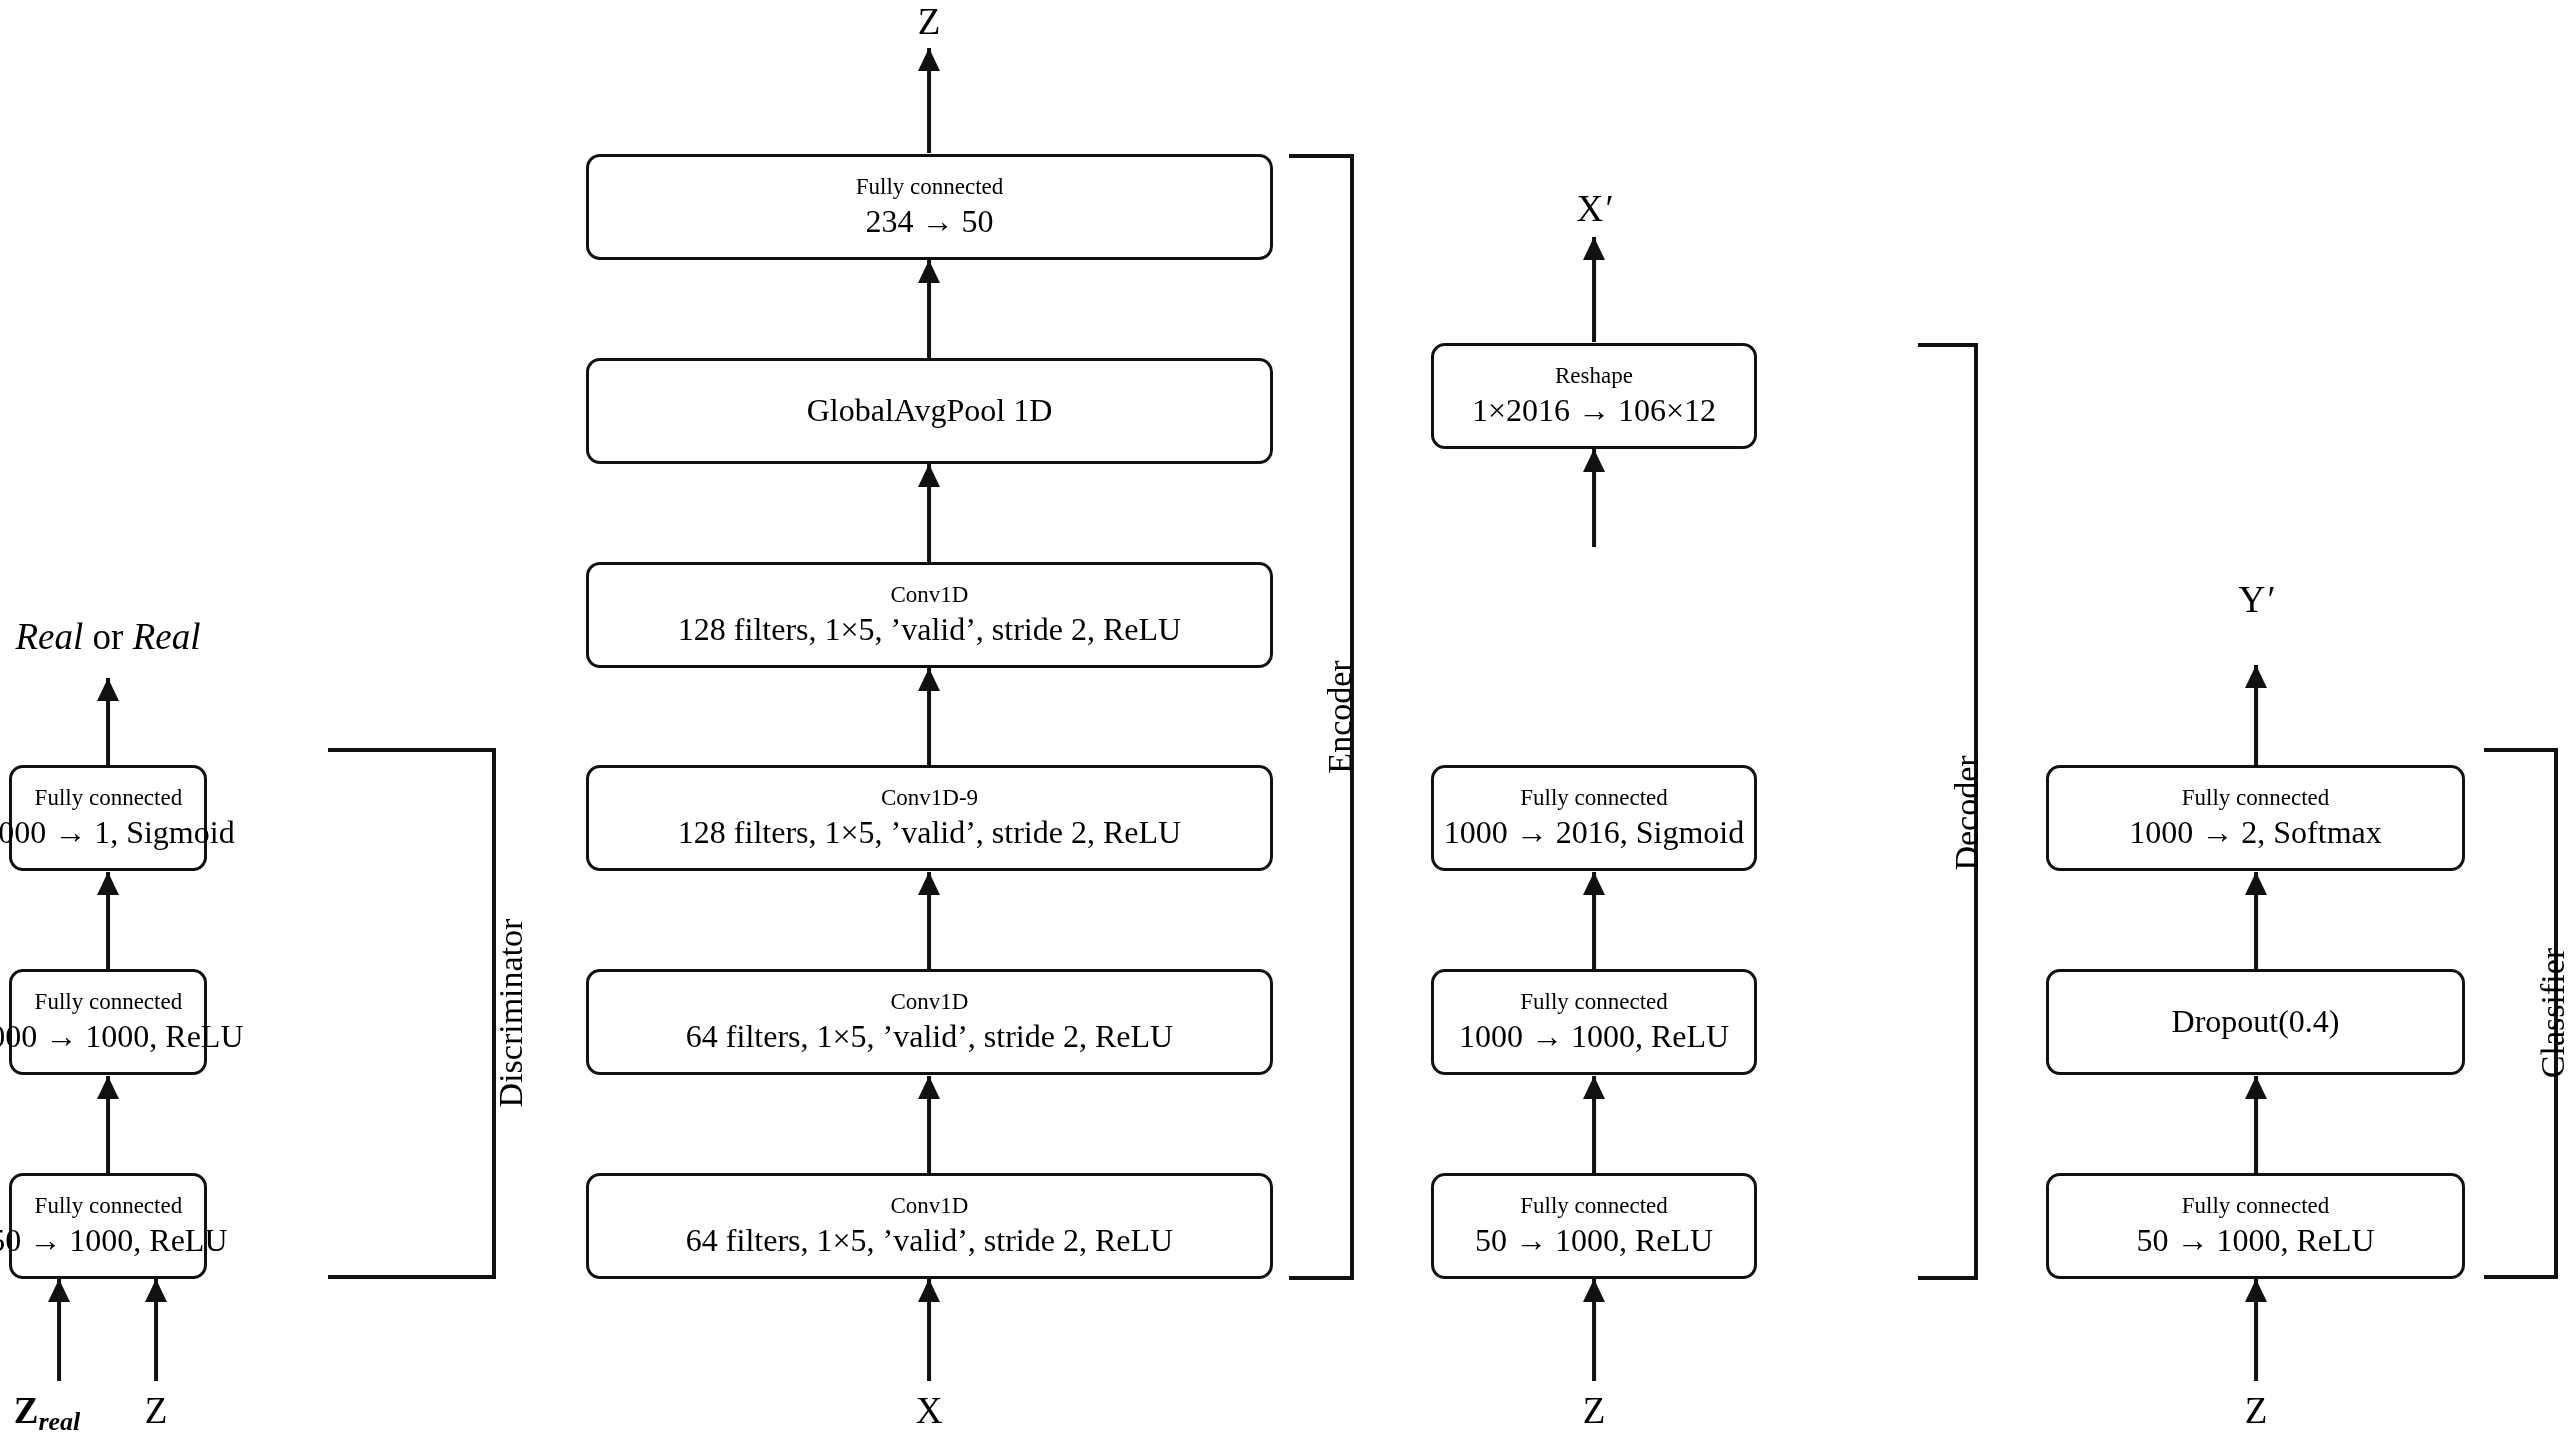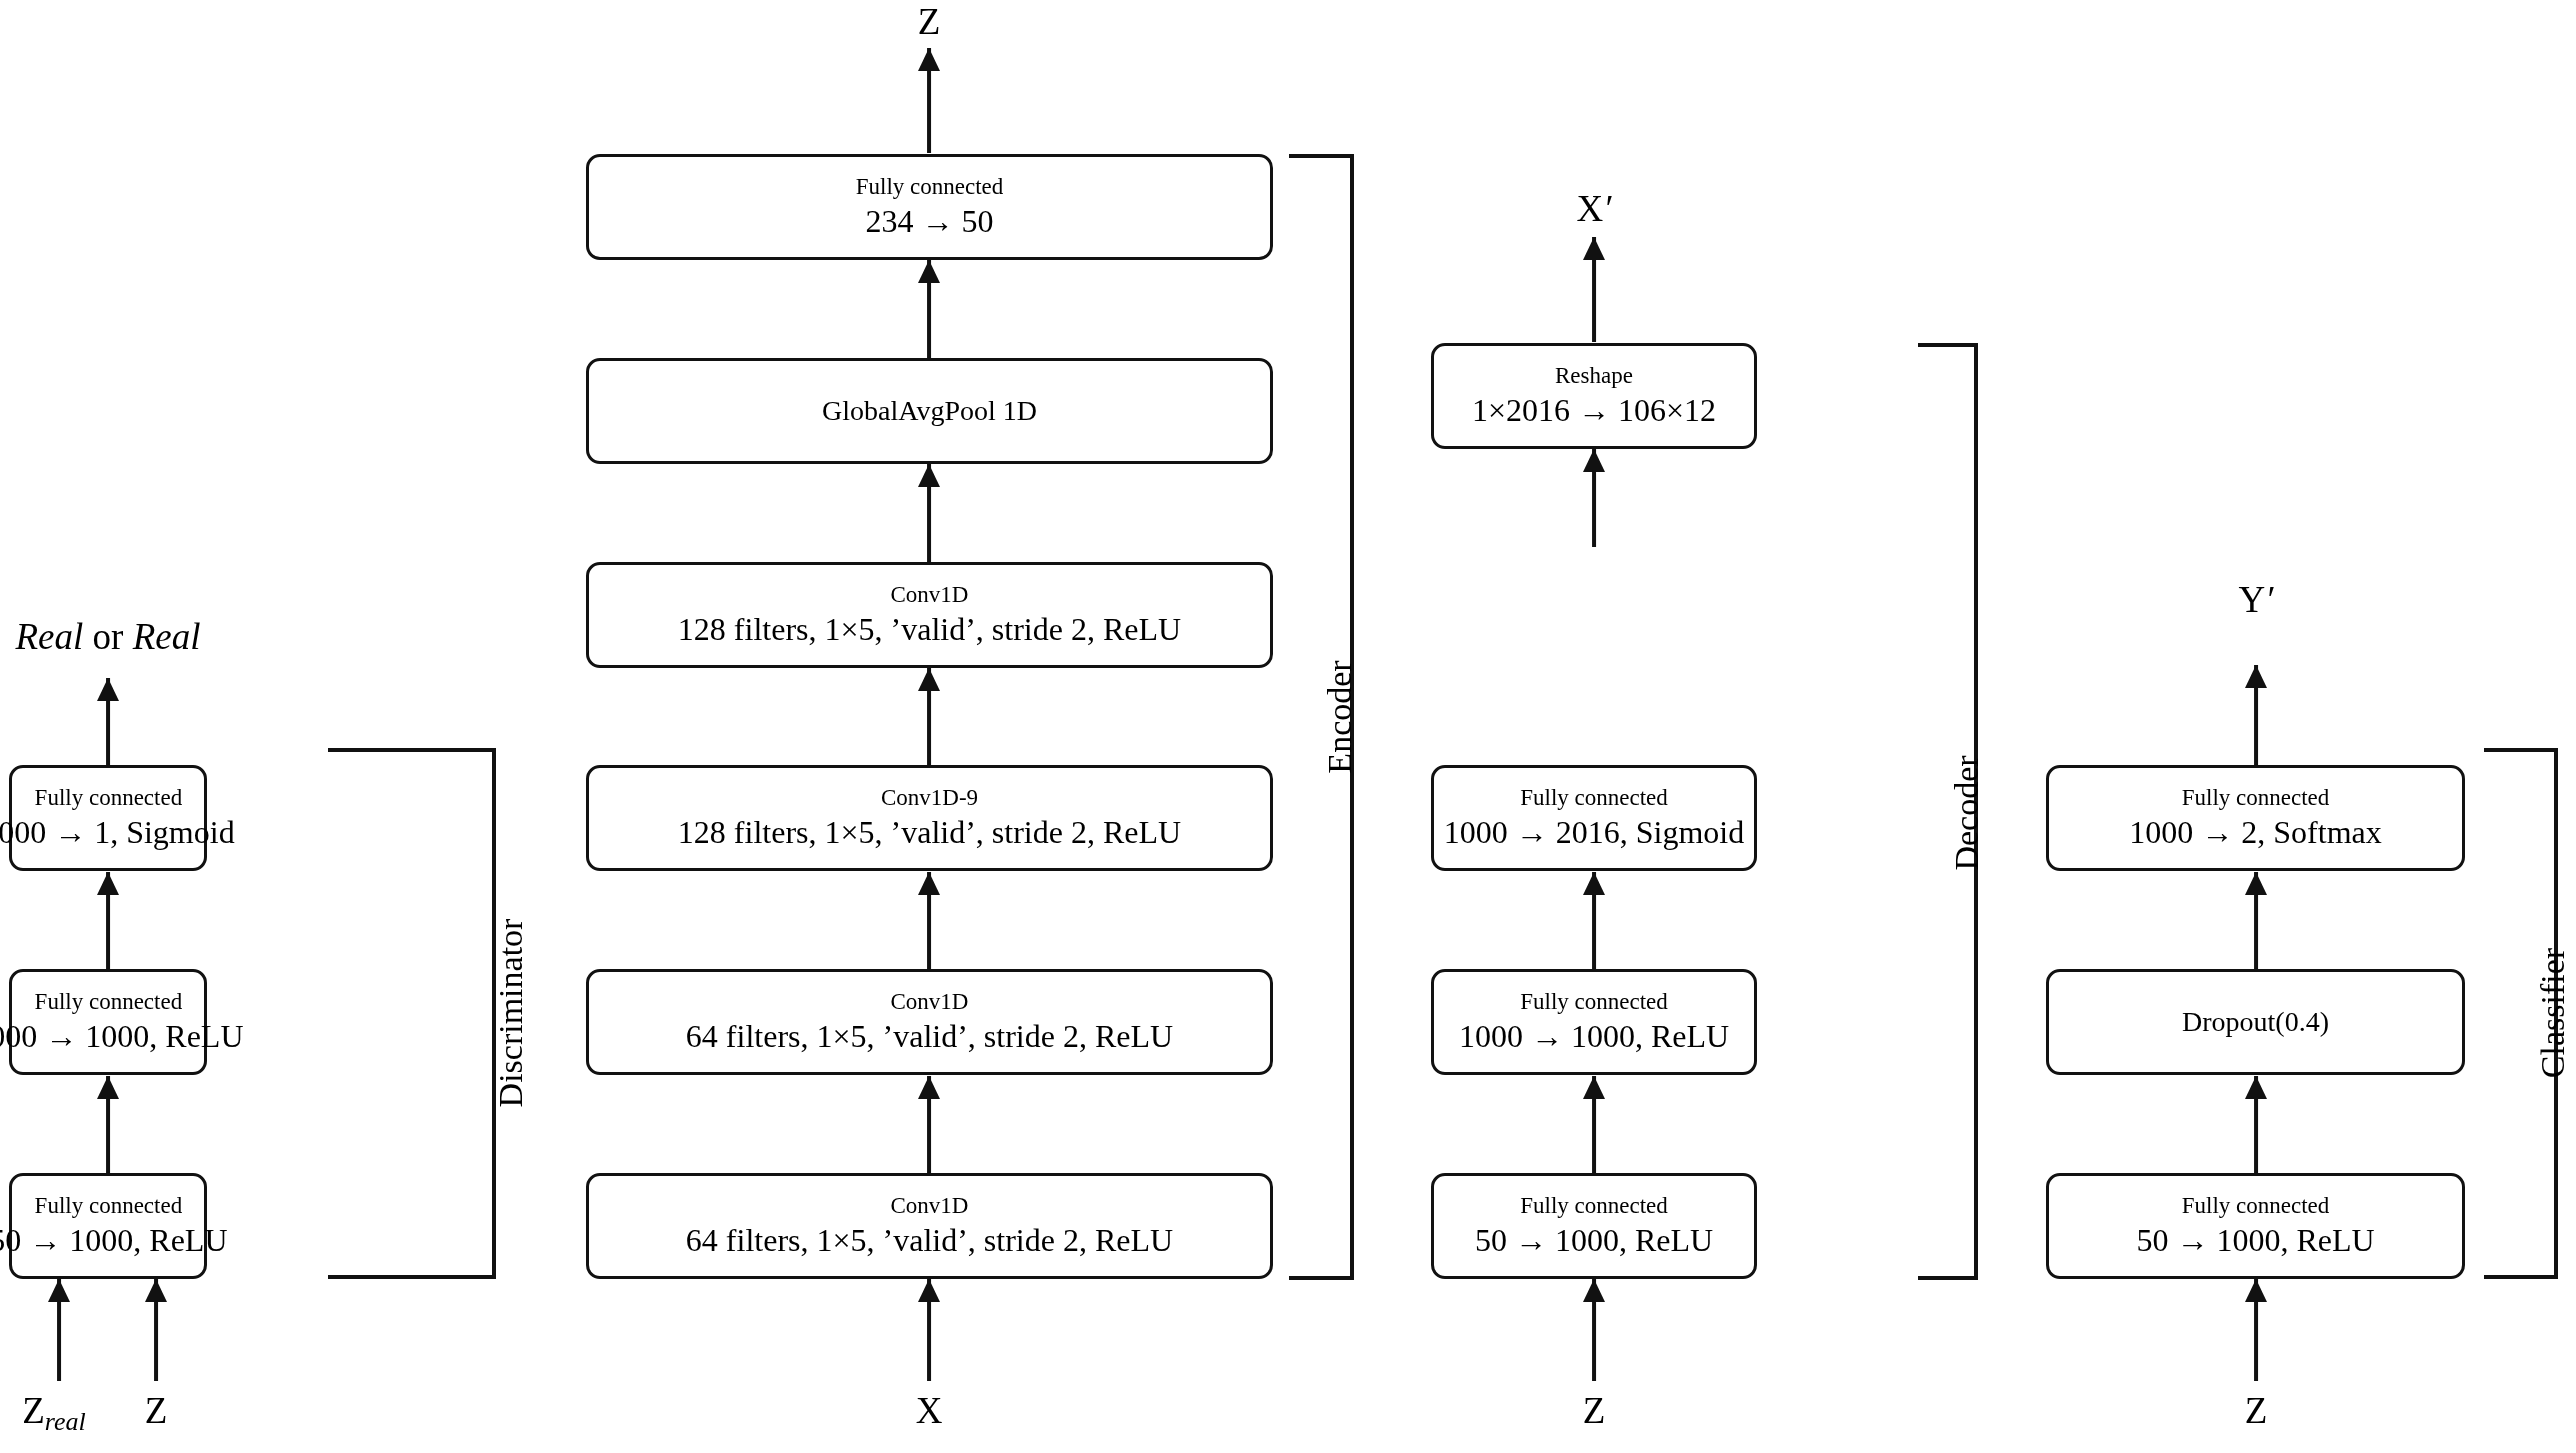--- a/index.html
+++ b/index.html
@@ -6,21 +6,21 @@
   body{width:2576px;height:1454px;position:relative;overflow:hidden;
        font-family:"Liberation Serif","DejaVu Serif",serif;color:#000;}
   .stage{position:absolute;inset:0;}
 
   
   .box{position:absolute;box-sizing:border-box;border:3.1px solid #111;border-radius:14px;
        background:#fff;display:flex;flex-direction:column;align-items:center;
        justify-content:center;text-align:center;line-height:1.12;}
   .box .l1{font-size:23px;white-space:nowrap;}
   .box .l2{font-size:32px;white-space:nowrap;margin-top:4.7px;}
-  .box.single .l1{font-size:28px;}
+  .box.single .l1{font-size:32px;}
 
   
   .arrow{position:absolute;width:0;}
   .arrow .shaft{position:absolute;left:50%;transform:translateX(-50%);
                 width:3.9px;background:#111;bottom:0;}
   .arrow .head{position:absolute;left:50%;top:0;transform:translateX(-50%);
                width:0;height:0;border-left:11.7px solid transparent;
                border-right:11.7px solid transparent;border-bottom:23.4px solid #111;}
 
   
@@ -82,21 +82,21 @@
 
     <div class="arrow" style="left:59px;top:1279px;height:102px;">
       <div class="shaft" style="height:102px;"></div>
         <div class="head"></div>
     </div>
     <div class="arrow" style="left:156px;top:1279px;height:102px;">
       <div class="shaft" style="height:102px;"></div>
         <div class="head"></div>
     </div>
 
-    <div class="tlabel" style="left:54px;top:1389px;">
+    <div class="tlabel" style="left:47px;top:1389px;font-weight:bold;">
       <span>Z</span><span class="sub">real</span>
     </div>
     <div class="tlabel" style="left:156px;top:1389px;">Z</div>
 
     <div class="bracket" style="left:328px;top:748px;width:168px;height:531px;">
       <div class="vert" style="height:531px;"></div>
       <div class="tick" style="top:0;width:168px;"></div>
       <div class="tick" style="bottom:0;width:168px;"></div>
     </div>
     <div class="brlabel" style="left:394px;top:994px;width:234px;text-align:center;">Discriminator</div>

